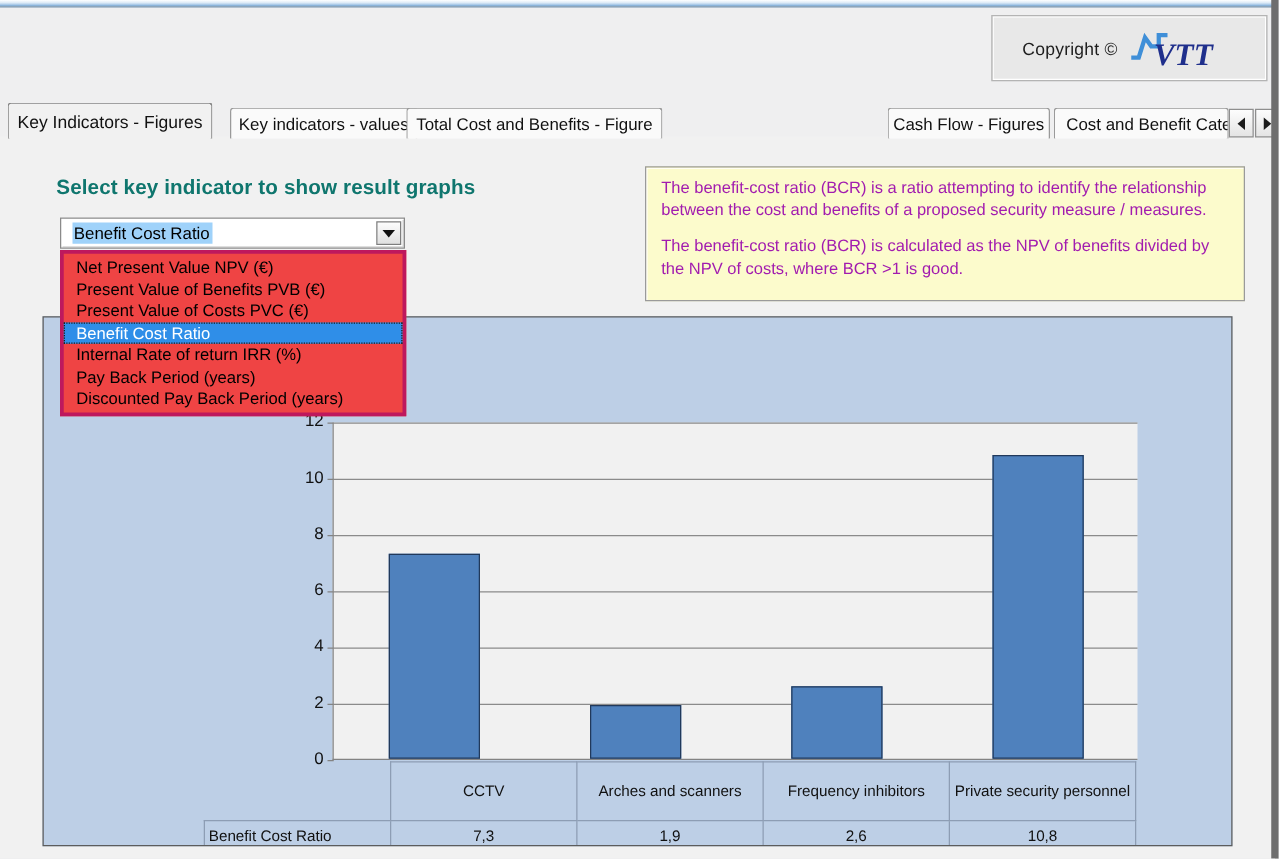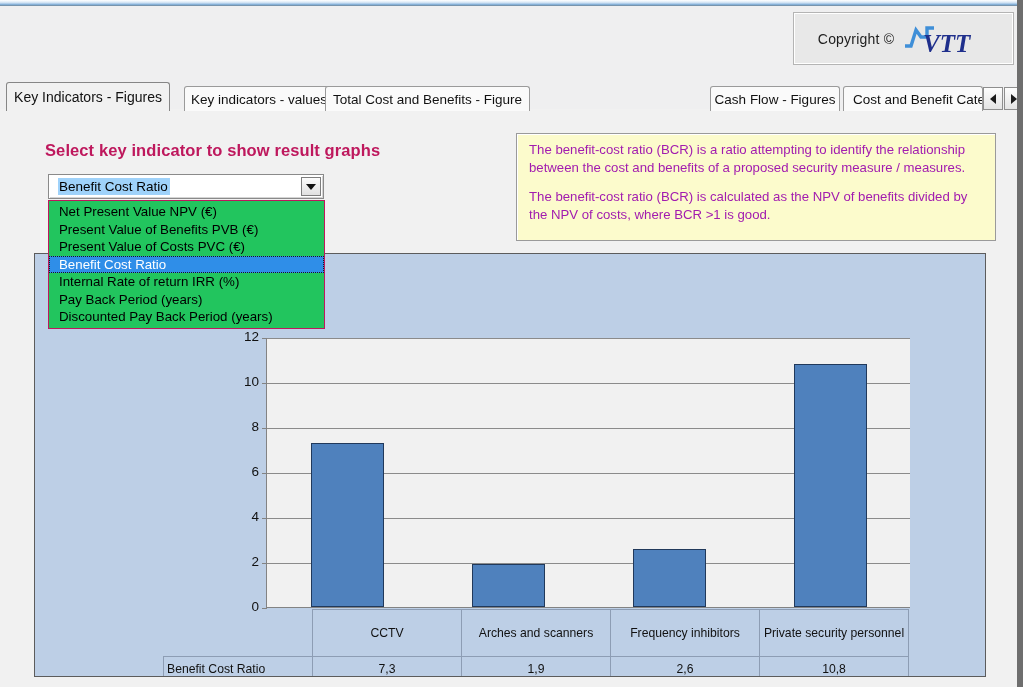--- a/index.html
+++ b/index.html
@@ -85,21 +85,21 @@
   .tri.right { border-top: 5px solid transparent; border-bottom: 5px solid transparent; border-left: 6px solid #1a1a1a; }
 
   
   .panel {
     position: absolute; left: 0; top: 111px; width: 1020px; height: 576px;
     background: #f1f1f1;
   }
 
   .section-title {
     position: absolute; left: 45px; top: 141px;
-    font-size: 16.5px; font-weight: bold; color: #be185d;
+    font-size: 16.5px; font-weight: bold; color: #0f766e;
     letter-spacing: .1px;
   }
 
   
   .combo {
     position: absolute; left: 48px; top: 174px; width: 276px; height: 25px;
     background: #ffffff;
     border: 1px solid #8a8a8a;
     box-shadow: 1px 1px 0 0 #ffffff inset, -1px -1px 0 0 #d4d4d4 inset;
     box-sizing: border-box;
@@ -120,22 +120,22 @@
   .caret-down {
     width: 0; height: 0;
     border-left: 5px solid transparent;
     border-right: 5px solid transparent;
     border-top: 6px solid #111;
   }
 
   
   .dropdown {
     position: absolute; left: 48px; top: 200px; width: 277px;
-    background: #22c55e;
-    border: 1px solid #be185d;
+    background: #ef4444;
+    border: 3px solid #be185d;
     z-index: 60;
     box-sizing: border-box;
     padding: 2px 0 2px 0;
   }
   .dd-item {
     height: 17.5px; line-height: 17.5px;
     font-size: 13.3px; color: #000;
     padding-left: 10px;
     white-space: nowrap;
   }

